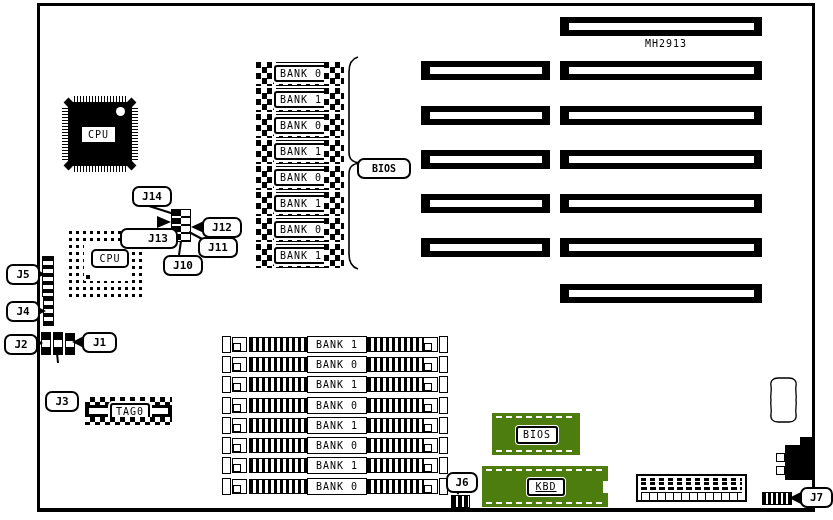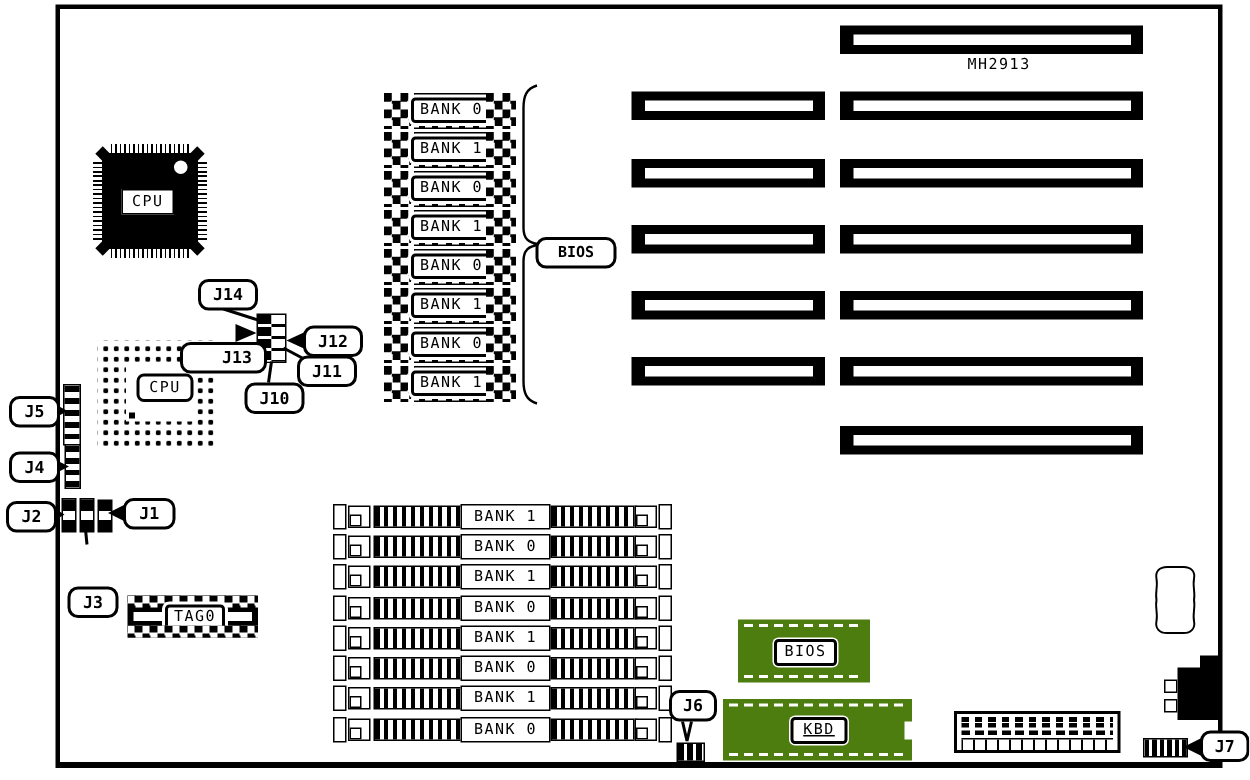--- a/index.html
+++ b/index.html
@@ -302,16 +302,16 @@
   <div class="callout" style="left:6px;top:264px;width:26px;">J5</div>
   <div class="callout" style="left:6px;top:301px;width:26px;">J4</div>
   <div class="callout" style="left:4px;top:334px;width:26px;">J2</div>
   <div class="callout" style="left:82px;top:332px;width:27px;">J1</div>
   <div class="callout" style="left:45px;top:363px;width:26px;margin-top:28px;">J3</div>
   <div class="callout" style="left:132px;top:186px;width:32px;">J14</div>
   <div class="callout" style="left:120px;top:228px;width:32px;padding-left:20px;">J13</div>
   <div class="callout" style="left:202px;top:217px;width:32px;">J12</div>
   <div class="callout" style="left:198px;top:237px;width:32px;">J11</div>
   <div class="callout" style="left:163px;top:255px;width:32px;">J10</div>
-  <div class="callout" style="left:446px;top:460px;width:24px;">J6</div>
+  <div class="callout" style="left:446px;top:472px;width:24px;">J6</div>
   <div class="callout" style="left:800px;top:487px;width:25px;">J7</div>
 
 </div>
 
 </body></html>

